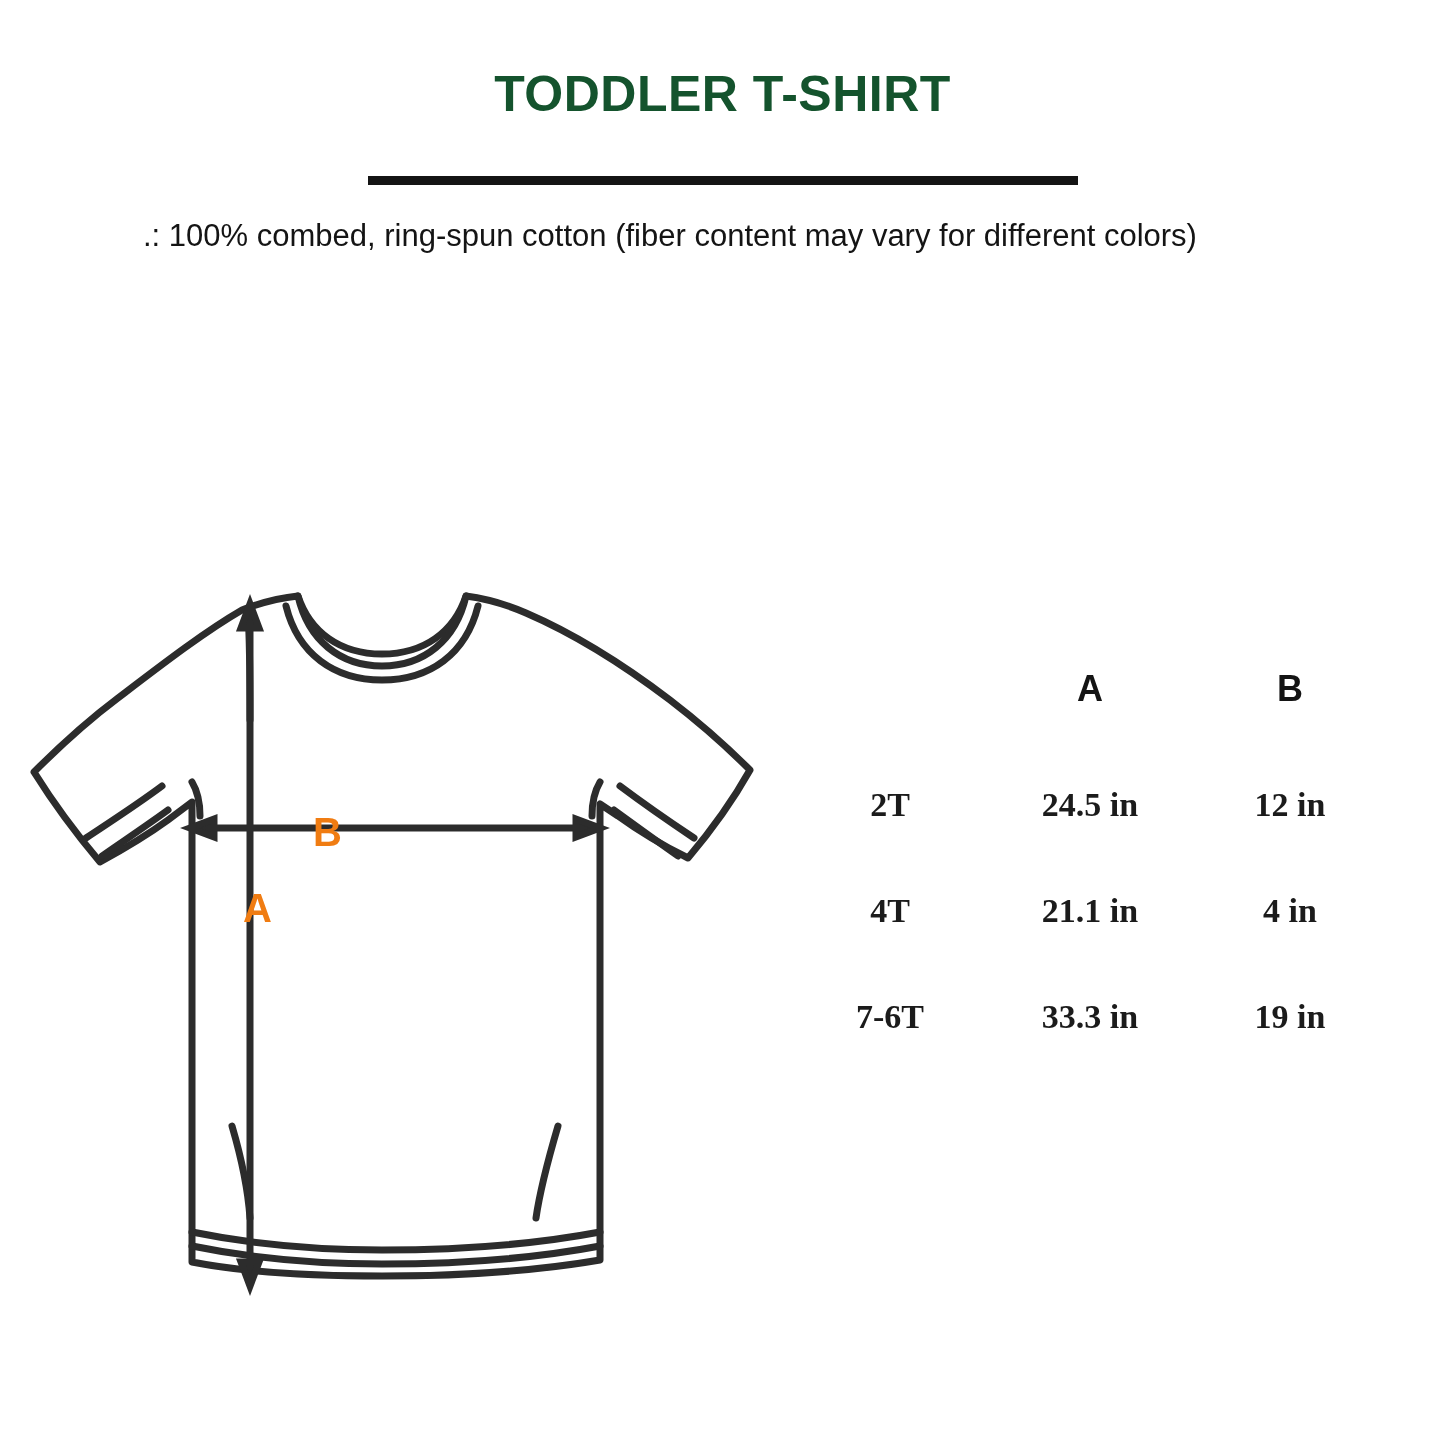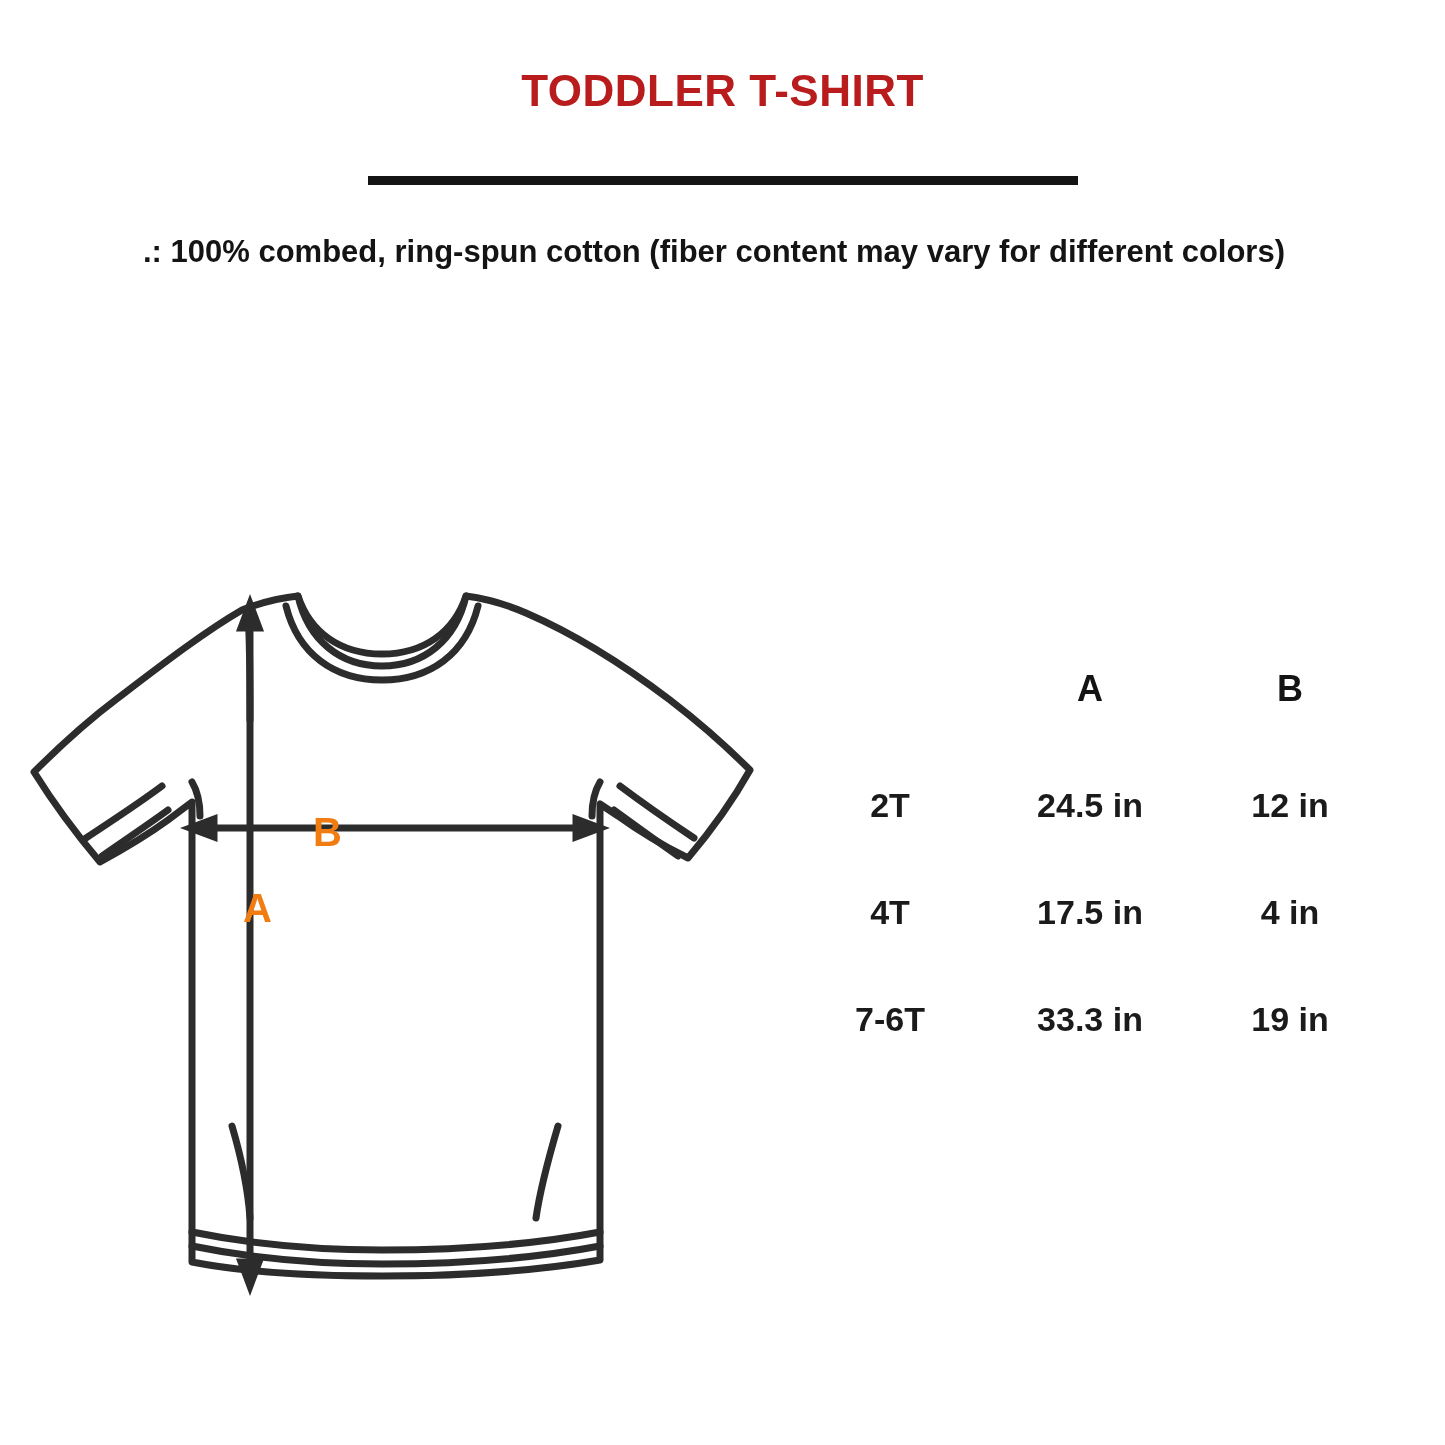--- a/index.html
+++ b/index.html
@@ -18,43 +18,43 @@
 
   
   .title-wrap {
     position: absolute;
     left: 0;
     top: 68px;
     width: 1445px;
     text-align: center;
   }
   .title {
-    font-size: 44px;
+    font-size: 50px;
     font-weight: bold;
     letter-spacing: 0.5px;
-    color: #b91c1c;
+    color: #14532d;
     display: inline-block;
     line-height: 1.05;
   }
   .title-rule {
     position: absolute;
     left: 368px;
     top: 176px;
     width: 710px;
     height: 9px;
     background: #141414;
   }
 
   .subtitle {
     position: absolute;
     left: 143px;
-    top: 230px;
+    top: 214px;
     width: 1165px;
     font-size: 31px;
-    font-weight: bold;
+    font-weight: normal;
     line-height: 1.42;
     color: #141414;
   }
 
   
   .shirt-area {
     position: absolute;
     left: 10px;
     top: 570px;
     width: 760px;
@@ -88,20 +88,21 @@
   }
   table.size-table th {
     font-size: 36px;
     font-weight: bold;
     padding: 0 0 42px 0;
     color: #141414;
   }
   table.size-table td {
     padding: 34px 0;
     text-align: center;
+    font-family: Liberation Serif, serif;
   }
   table.size-table th.col-size, table.size-table td.col-size {
     width: 180px;
     text-align: center;
   }
   table.size-table th.col-a, table.size-table td.col-a {
     width: 220px;
   }
   table.size-table th.col-b, table.size-table td.col-b {
     width: 180px;
@@ -194,21 +195,21 @@
       </tr>
     </thead>
     <tbody>
       <tr>
         <td class="col-size">2T</td>
         <td class="col-a">24.5 in</td>
         <td class="col-b">12 in</td>
       </tr>
       <tr>
         <td class="col-size">4T</td>
-        <td class="col-a">17.5 in</td>
+        <td class="col-a">21.1 in</td>
         <td class="col-b">4 in</td>
       </tr>
       <tr>
         <td class="col-size">7-6T</td>
         <td class="col-a">33.3 in</td>
         <td class="col-b">19 in</td>
       </tr>
     </tbody>
   </table>
 </div>

